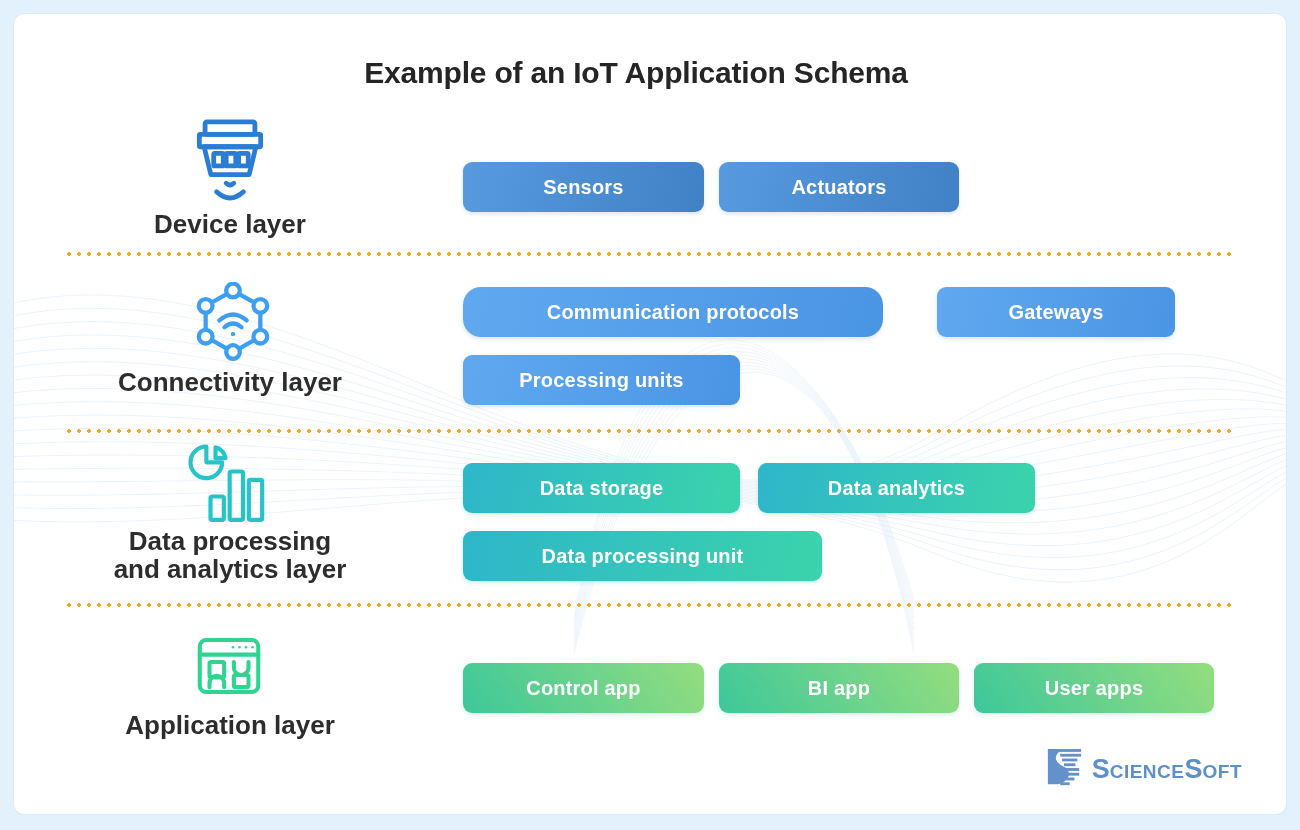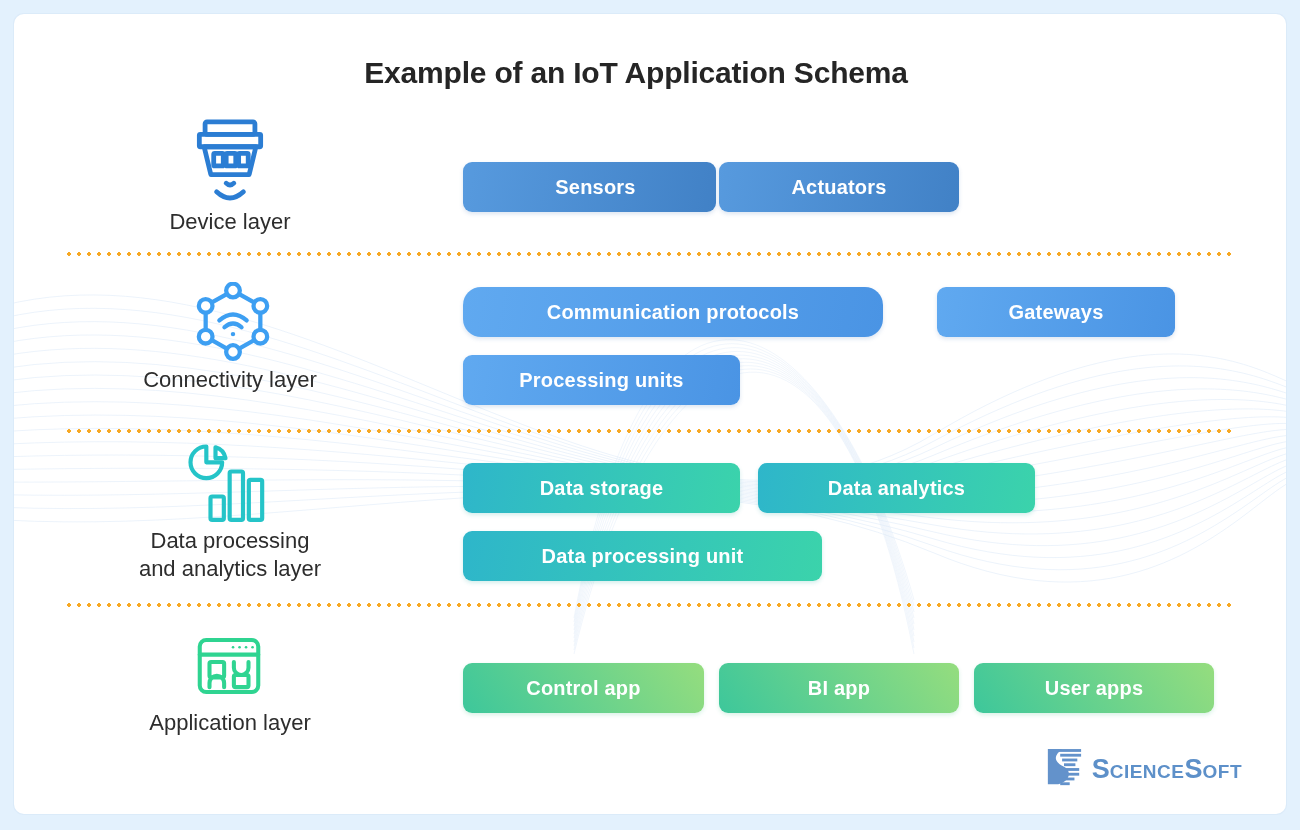--- a/index.html
+++ b/index.html
@@ -14,21 +14,21 @@
     background:#ffffff;border-radius:10px;
     box-shadow:0 0 0 1px rgba(214,230,246,.55);
   }
   #waves{position:absolute;left:0;top:0;width:1272px;height:800px;pointer-events:none;}
   .title{
     position:absolute;left:0;top:56px;width:1272px;
     text-align:center;font-size:30px;font-weight:bold;color:#252525;
     letter-spacing:-0.2px;
   }
   .layer-label{
-    position:absolute;text-align:center;font-size:22px;font-weight:normal;color:#2d2d2d;
+    position:absolute;text-align:center;font-size:26px;font-weight:bold;color:#2d2d2d;
   }
   .icon-wrap{position:absolute;}
   .btn{
     position:absolute;height:50px;border-radius:9px;
     display:flex;align-items:center;justify-content:center;
     color:#ffffff;font-size:20px;font-weight:bold;letter-spacing:.2px;
     box-shadow:0 2px 4px rgba(60,110,180,.18);
   }
   .btn-device{background:linear-gradient(100deg,#579ade 0%,#4181c6 100%);}
   .btn-conn{background:linear-gradient(100deg,#60a9f0 0%,#4a94e4 100%);}
@@ -91,21 +91,21 @@
     <rect x="16" y="19" width="64" height="13" rx="1"></rect>
     <path d="M21,32 L75,32 L68,61 L28,61 Z"></path>
     <rect x="31" y="39" width="10" height="13" rx="1"></rect>
     <rect x="44" y="39" width="10" height="13" rx="1"></rect>
     <rect x="57" y="39" width="10" height="13" rx="1"></rect>
     <path d="M44,70 q4,4 8,0"></path>
     <path d="M34,79 Q48,92 62,79"></path>
   </svg>
 </div>
 <div class="layer-label" style="left:80px;top:209px;width:300px;">Device layer</div>
-<div class="btn btn-device" style="left:463px;top:162px;width:241px;padding-left:12px;">Sensors</div>
+<div class="btn btn-device" style="left:463px;top:162px;width:241px;">Sensors</div>
 <div class="btn btn-device" style="left:719px;top:162px;width:240px;">Actuators</div>
 
 <div class="divider" style="top:252px;"></div>
 
 <div class="icon-wrap" style="left:192px;top:282px;">
   <svg width="82" height="82" viewBox="0 0 96 96" fill="none" stroke="#3d9ff2" stroke-width="5" stroke-linejoin="round" stroke-linecap="round">
     <polygon points="48,10 80,28 80,64 48,82 16,64 16,28"></polygon>
     <circle cx="48" cy="10" r="8" fill="#ffffff"></circle>
     <circle cx="80" cy="28" r="8" fill="#ffffff"></circle>
     <circle cx="80" cy="64" r="8" fill="#ffffff"></circle>

